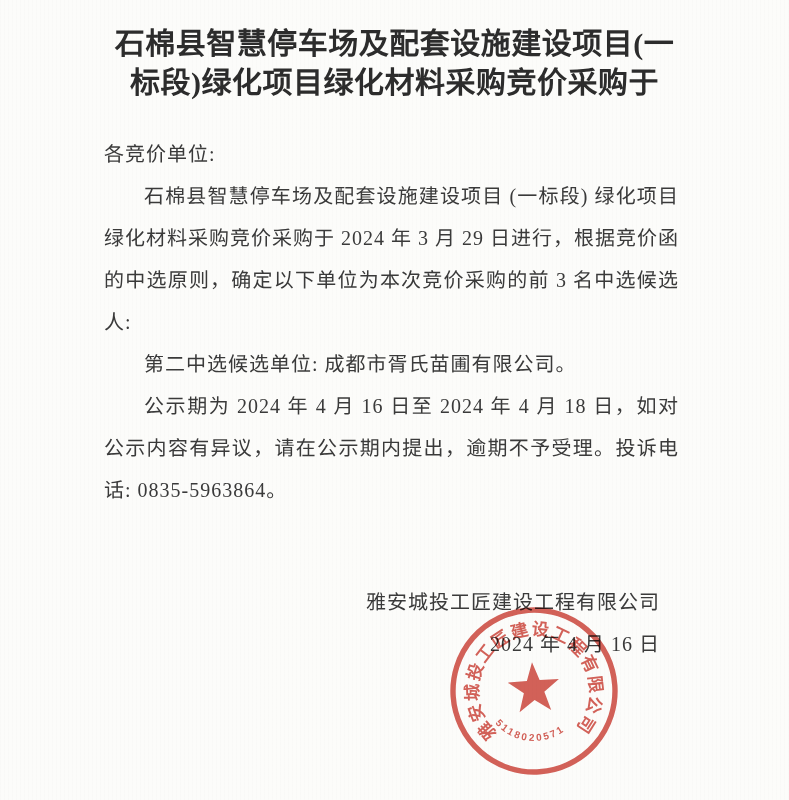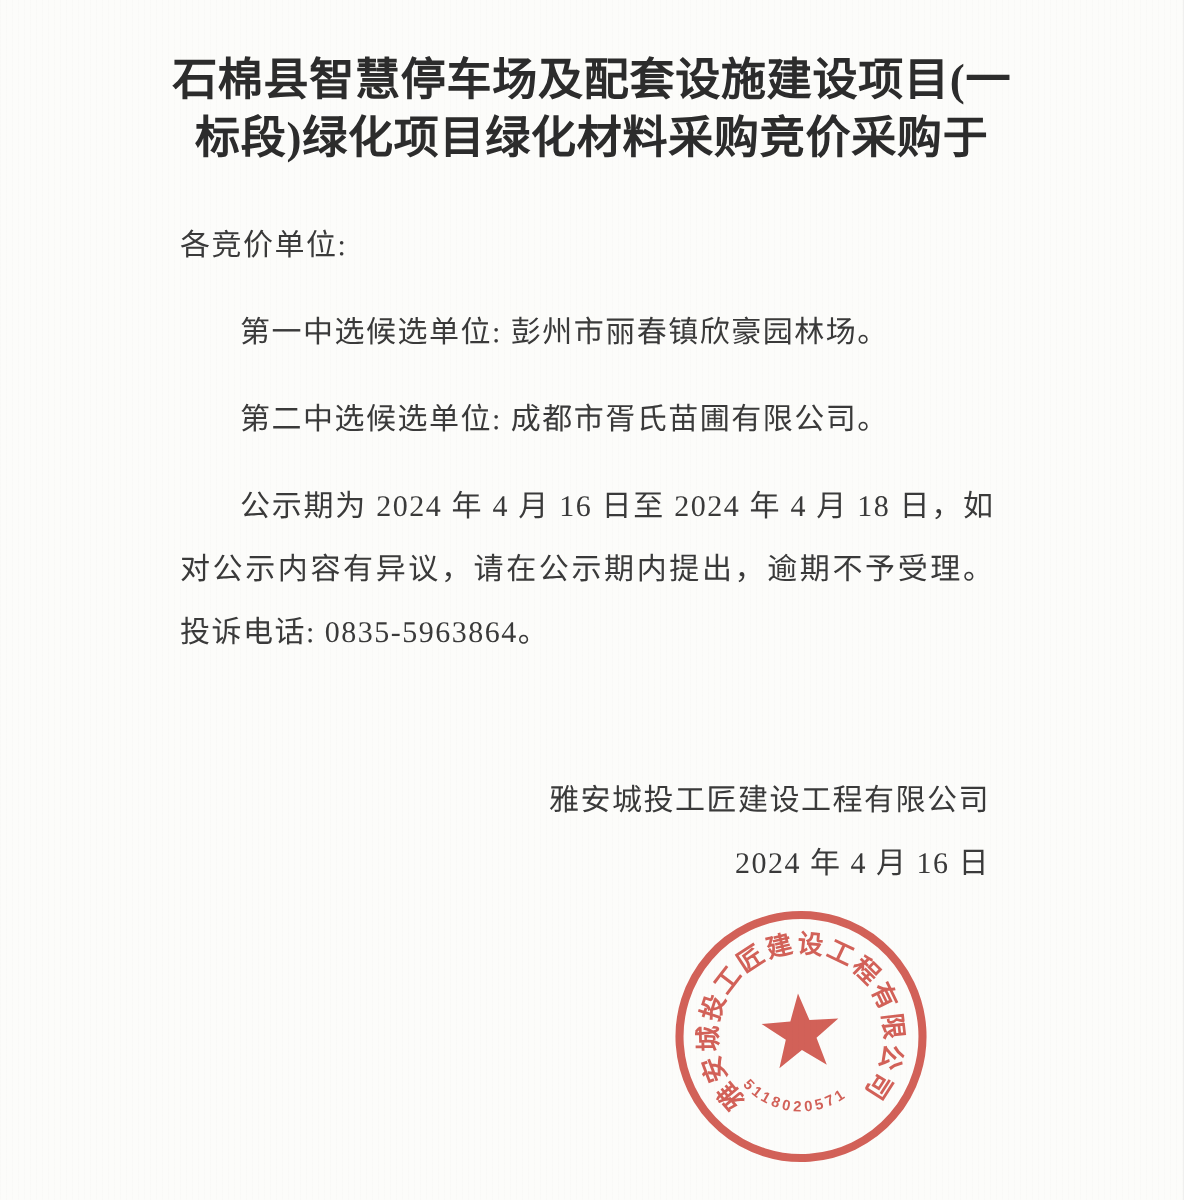--- a/index.html
+++ b/index.html
@@ -15,38 +15,38 @@
     overflow: hidden;
     background: #fcfcfa;
     background-image: repeating-linear-gradient(
       90deg,
       rgba(120,120,118,0.018) 0px, rgba(120,120,118,0.018) 1px,
       transparent 1px, transparent 4px);
     font-family: "Liberation Serif", "DejaVu Serif", serif;
     color: #3a3a3a;
   }
   .doc-title {
-    margin: 34px 50px 0 50px;
+    margin: 24px 50px 0 50px;
     text-align: center;
     font-size: 30px;
     line-height: 39px;
     font-weight: 700;
     color: #2c2c2c;
     letter-spacing: 0.5px;
   }
   .doc-body {
     margin: 31px 110px 0 104px;
     font-size: 20px;
     line-height: 42px;
     letter-spacing: 1px;
     text-align: justify;
     text-justify: inter-character;
   }
   .doc-body p {
-    margin: 16px;
+    margin: 0;
     text-indent: 2em;
   }
   .doc-body p.no-indent {
     text-indent: 0;
   }
   .signature-block {
     margin: 70px 129px 0 0;
     text-align: right;
     font-size: 20px;
     line-height: 42px;
@@ -71,21 +71,21 @@
 
 <div class="page">
 
   <div class="doc-title">
     <div>石棉县智慧停车场及配套设施建设项目(一</div>
     <div>标段)绿化项目绿化材料采购竞价采购于</div>
   </div>
 
   <div class="doc-body">
     <p class="no-indent">各竞价单位:</p>
-    <p>第一中选候选单位: 彭州市丽春镇欣豪园林场。</p>
+    <p>石棉县智慧停车场及配套设施建设项目 (一标段) 绿化项目绿化材料采购竞价采购于 2024 年 3 月 29 日进行，根据竞价函的中选原则，确定以下单位为本次竞价采购的前 3 名中选候选人:</p>
     <p>第二中选候选单位: 成都市胥氏苗圃有限公司。</p>
     <p>公示期为 2024 年 4 月 16 日至 2024 年 4 月 18 日，如对公示内容有异议，请在公示期内提出，逾期不予受理。投诉电话: 0835-5963864。</p>
   </div>
 
   <div class="signature-block">
     <div>雅安城投工匠建设工程有限公司</div>
     <div>2024 年 4 月 16 日</div>
   </div>
 
   <div class="seal">

